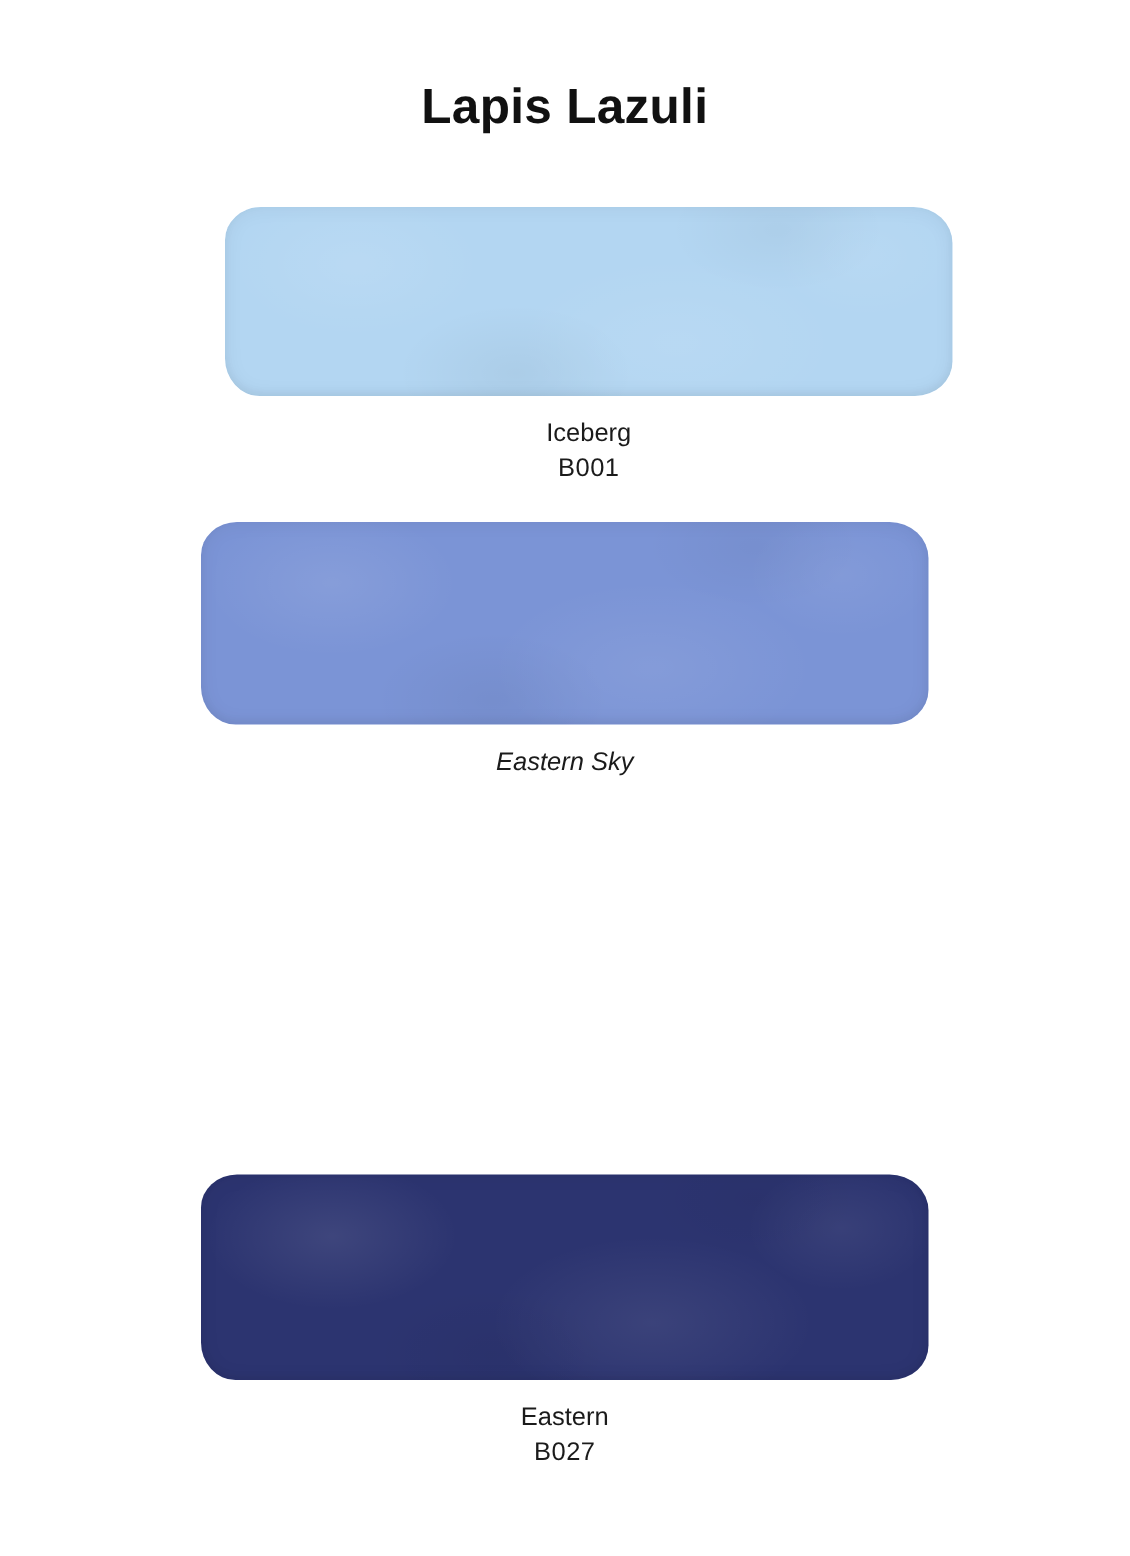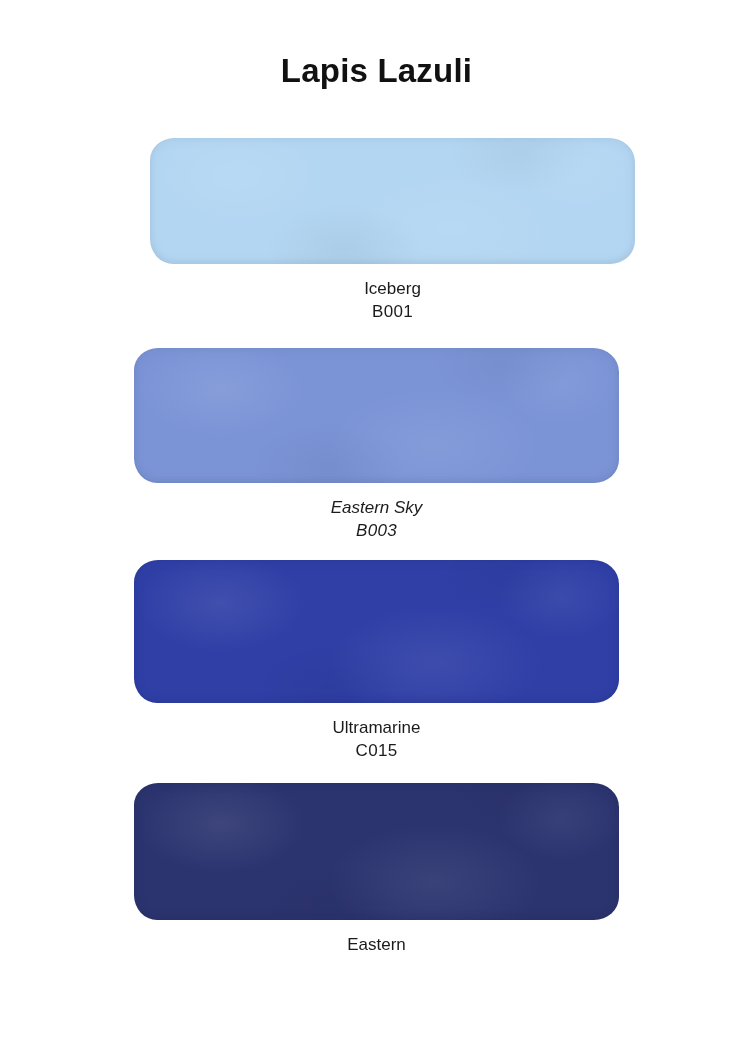--- a/index.html
+++ b/index.html
@@ -124,35 +124,26 @@
           <span class="swatch-name">Iceberg</span>
           <span class="swatch-code">B001</span>
         </div>
       </div>
       <div class="swatch-entry" style="top: 348px; font-style: italic;">
         <div class="swatch-shape-wrap">
           <div class="swatch-shape" title="Eastern Sky" style="height: 135px; background: rgb(123, 148, 214);"></div>
         </div>
         <div class="swatch-caption">
           <span class="swatch-name">Eastern Sky</span>
-          <span class="swatch-code">B003</span>
-        </div>
-      </div>
-      <div class="swatch-entry" style="top: 560px;">
-        <div class="swatch-shape-wrap">
-          <div class="swatch-shape" title="Ultramarine" style="height: 143px; background: rgb(47, 63, 166);"></div>
-        </div>
-        <div class="swatch-caption">
-          <span class="swatch-name">Ultramarine</span>
-          <span class="swatch-code">C015</span>
         </div>
       </div>
       <div class="swatch-entry" style="top: 783px;">
         <div class="swatch-shape-wrap">
           <div class="swatch-shape" title="Azurite" style="height: 137px; background: rgb(44, 52, 112);"></div>
         </div>
         <div class="swatch-caption">
           <span class="swatch-name">Eastern</span>
+          <span class="swatch-code">B027</span>
         </div>
       </div>
     </div>
 
 </div>
 
 </body></html>

